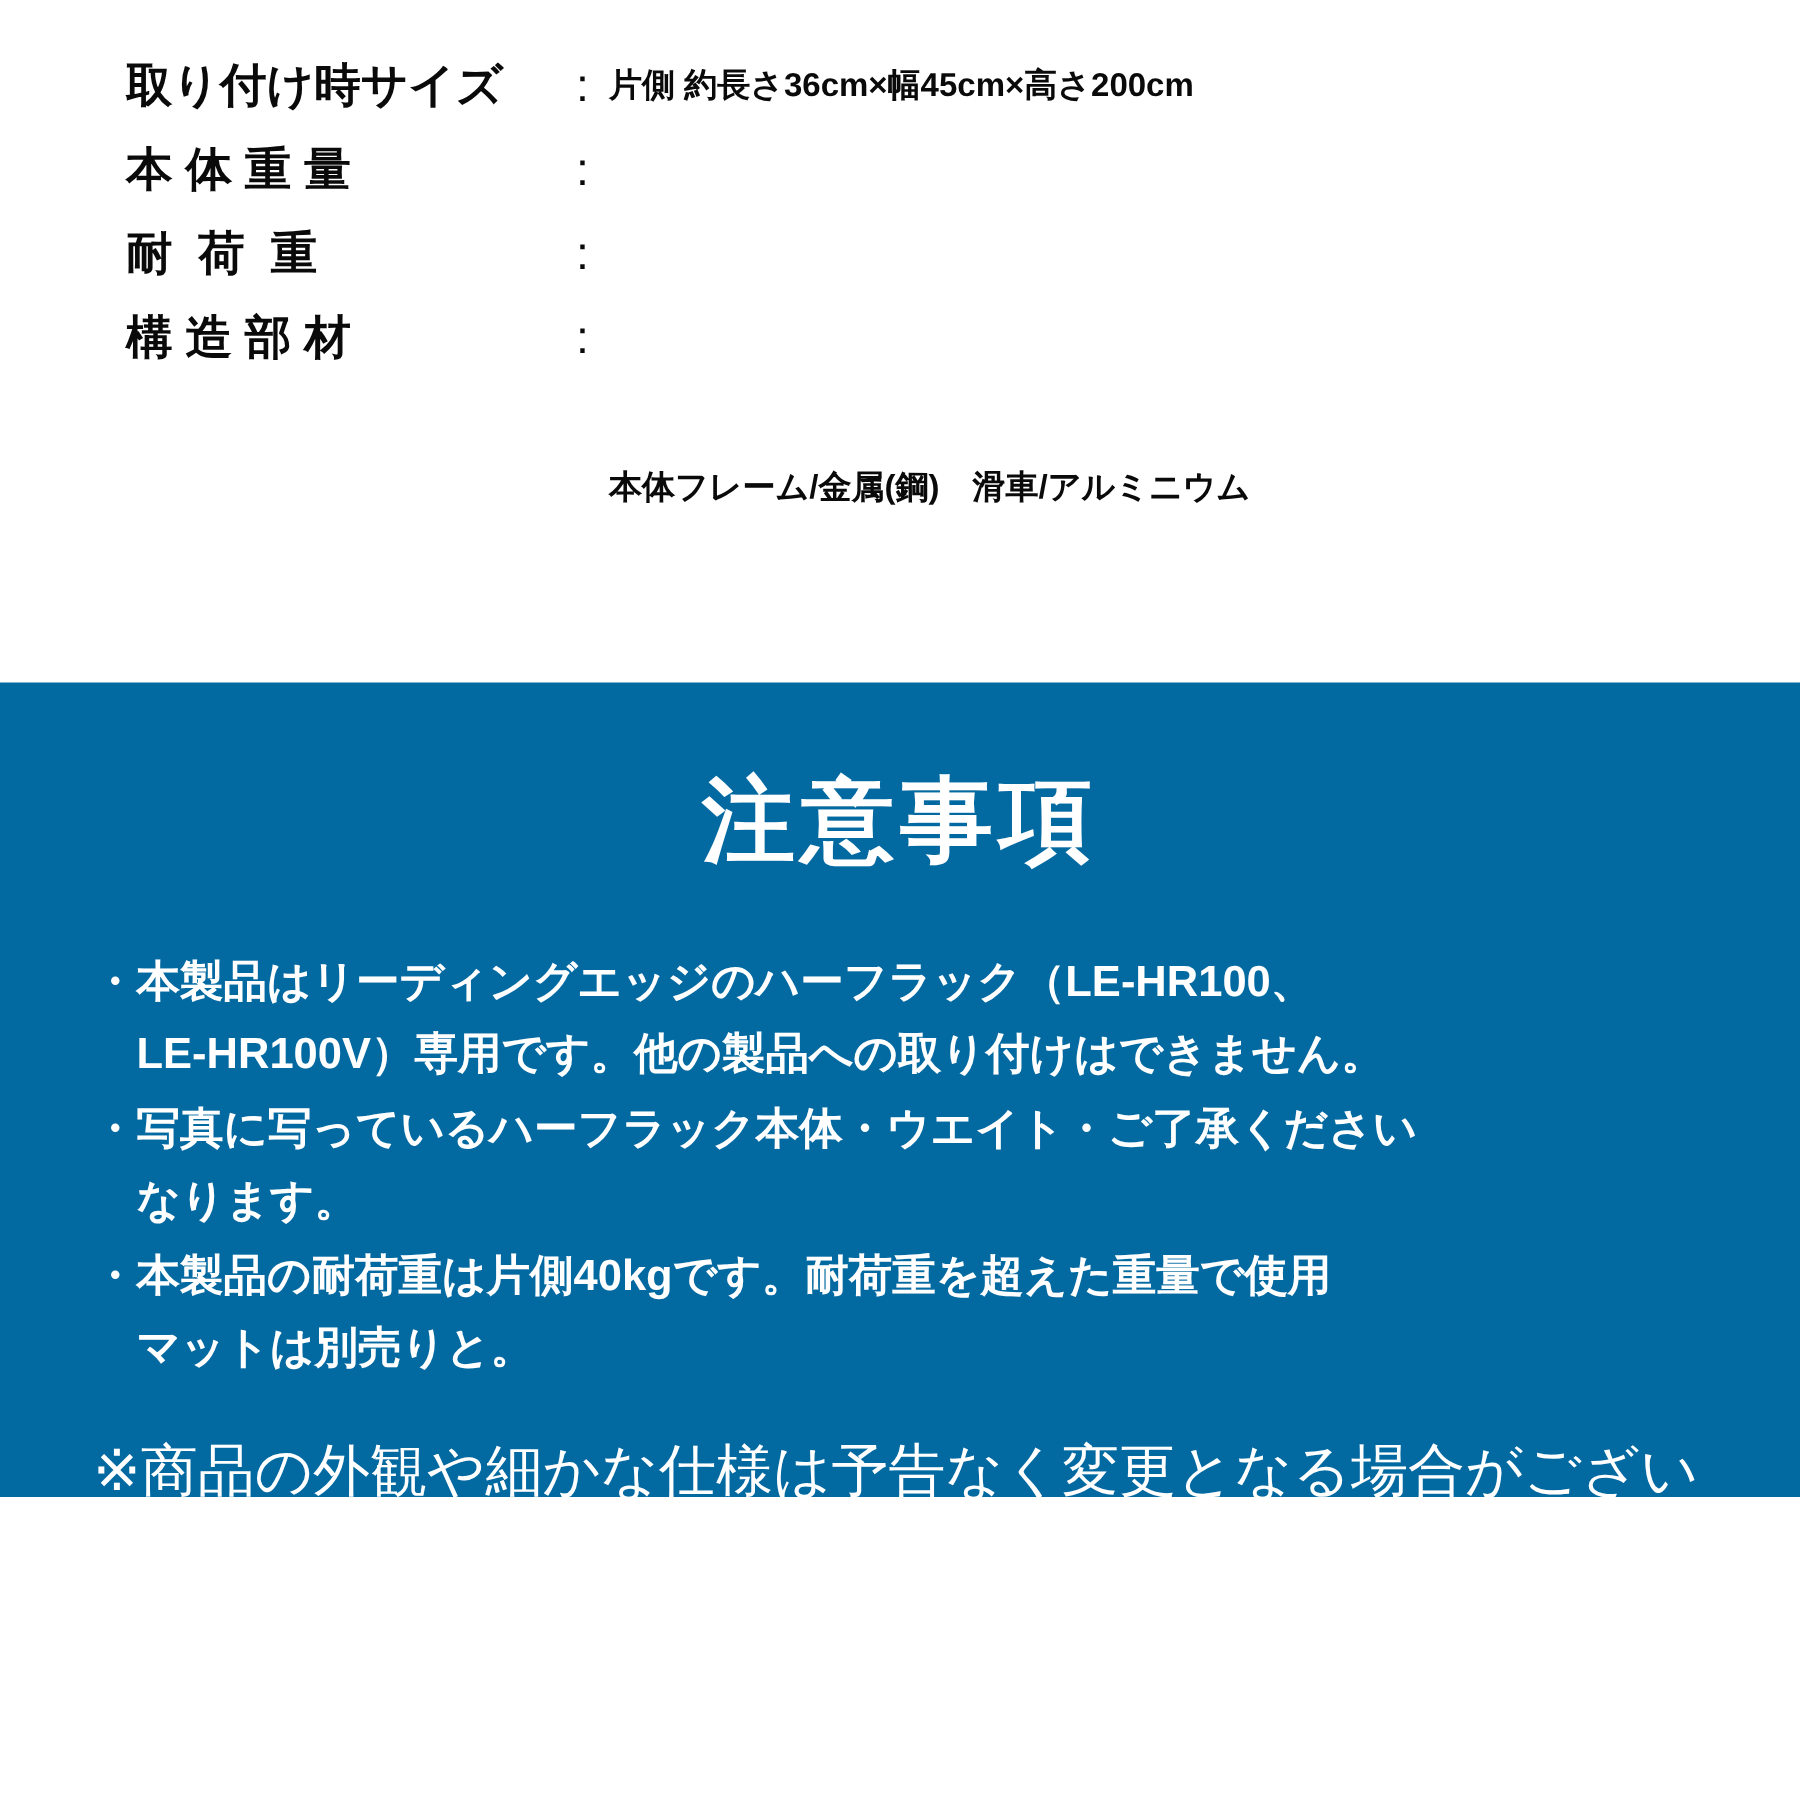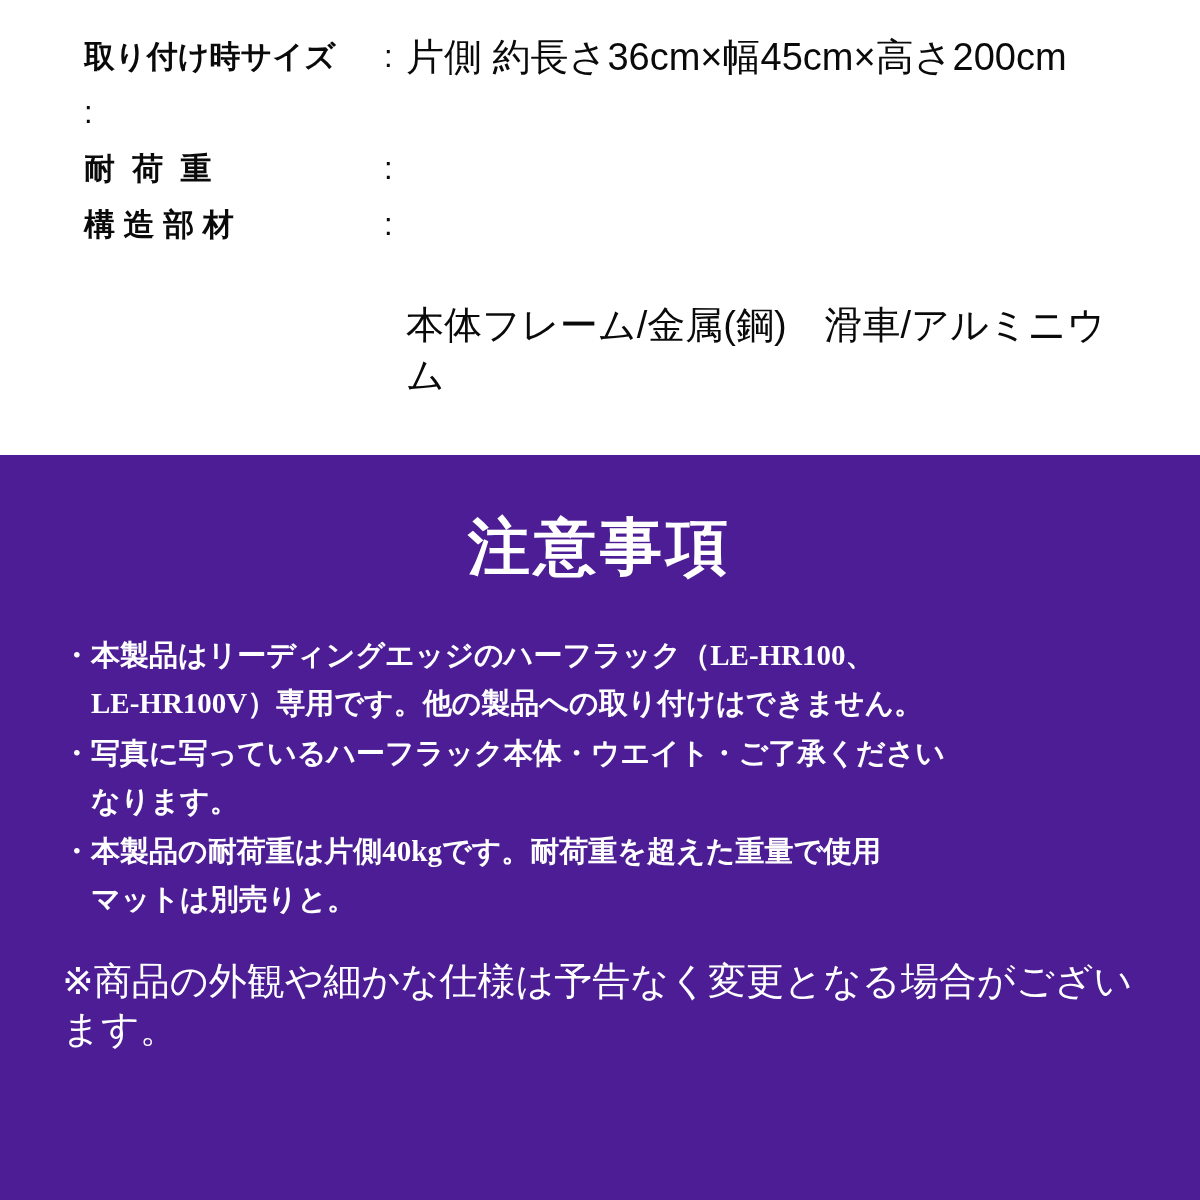--- a/index.html
+++ b/index.html
@@ -47,35 +47,35 @@
   }
   .spec-colon {
     flex: 0 0 22px;
     font-size: 31px;
     line-height: 50px;
     font-weight: 500;
     color: #0a0a0a;
   }
   .spec-value {
     flex: 1 1 auto;
-    font-size: 38px;
+    font-size: 22px;
     line-height: 50px;
-    font-weight: 400;
+    font-weight: 700;
     color: #0a0a0a;
     white-space: pre-wrap;
   }
   .spec-value .sub-line { display: block; }
 
   
   .notice-section {
     position: absolute;
     top: 455px; left: 0;
     width: 1200px;
-    height: 745px;
-    background: #4c1d95;
+    height: 543px;
+    background: #0369a1;
     color: #ffffff;
   }
   .notice-title {
     text-align: center;
     font-size: 62px;
     font-weight: 700;
     letter-spacing: 4px;
     padding-top: 50px;
     color: #ffffff;
   }
@@ -93,21 +93,20 @@
     margin-bottom: 2px;
   }
   .bullet-mark {
     flex: 0 0 28px;
     font-size: 29px;
     line-height: 48px;
   }
   .bullet-text {
     flex: 1 1 auto;
     white-space: pre-wrap;
-    font-family: Liberation Serif, serif;
   }
   .note-list {
     margin-top: 34px;
     padding: 0 30px 0 62px;
   }
   .note-item {
     font-size: 38px;
     line-height: 48px;
     font-weight: 500;
     color: #ffffff;
@@ -123,20 +122,21 @@
   <section class="spec-section">
     <div class="spec-table">
 
       <div class="spec-row">
         <div class="spec-label">取り付け時サイズ</div>
         <div class="spec-colon">:</div>
         <div class="spec-value">片側 約長さ36cm×幅45cm×高さ200cm</div>
       </div>
 
       <div class="spec-row">
+        <div class="spec-label">本 体 重 量</div>
         <div class="spec-colon">:</div>
       </div>
 
       <div class="spec-row">
         <div class="spec-label">耐  荷  重</div>
         <div class="spec-colon">:</div>
       </div>
 
       <div class="spec-row">
         <div class="spec-label">構 造 部 材</div>

